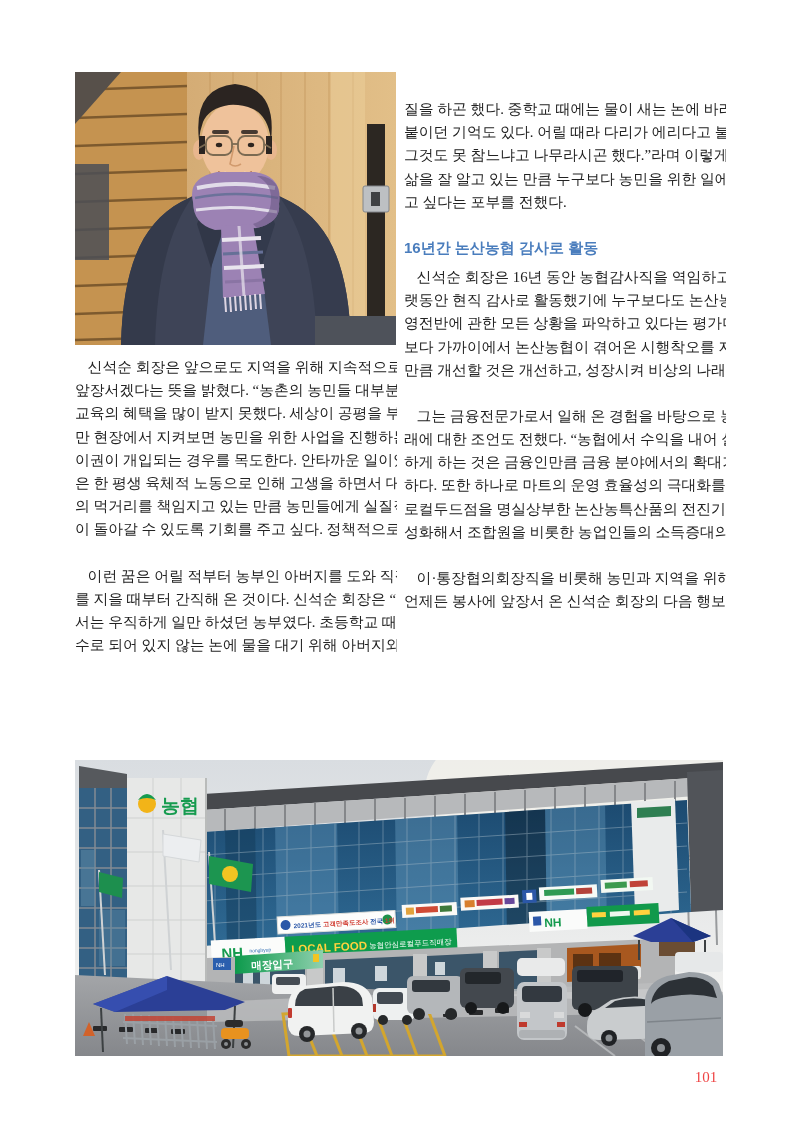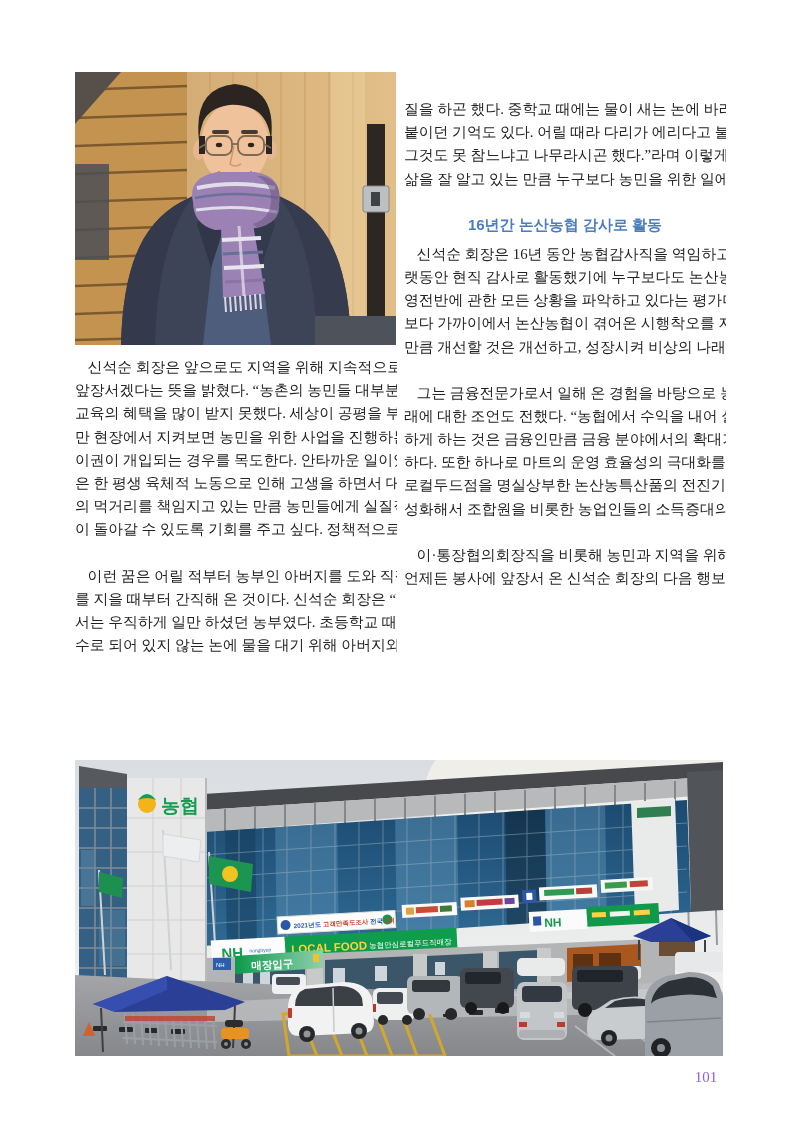--- a/index.html
+++ b/index.html
@@ -11,26 +11,26 @@
   .page{position:relative;width:800px;height:1131px;background:#ffffff;overflow:hidden;
         font-family:"Liberation Serif",serif;color:var(--text);}
   .photo{position:absolute;overflow:hidden;text-align:right;}
   .portrait{left:75px;top:72px;width:321px;height:273px;}
   .building{left:75px;top:760px;width:648px;height:296px;}
   .col{position:absolute;width:322px;font-size:14.8px;line-height:23.2px;overflow:hidden;}
   .col-left{left:75px;top:356px;height:380px;}
   .col-right{left:404px;top:98px;height:600px;}
   .section-heading{font-family:"Liberation Sans","DejaVu Sans",sans-serif;font-weight:700;
         font-size:15px;line-height:20px;color:var(--heading-blue);margin:0 0 8px 0;}
-  .col-right .section-heading{margin-top:24px;text-align:center;}
+  .col-right .section-heading{margin-top:24px;}
   .para{margin:0 0 23px 0;}
   .para > div{white-space:nowrap;overflow:hidden;height:23.2px;}
   .para.indent > div:first-child{text-indent:0.85em;}
   .page-number{position:absolute;left:676px;top:1069px;width:60px;text-align:center;
-        font-size:15px;color:#8b5cf6;}
+        font-size:15px;color:#ef4444;}
   svg{display:block;}
   .nh-green{fill:var(--nh-green);}
   .lf-yellow{fill:var(--local-food-yellow);}
   .tent{fill:var(--tent-blue);}
   .sg{fill:var(--sign-green);}
   svg text{font-family:"Liberation Sans","DejaVu Sans",sans-serif;}
 </style>
 </head>
 <body>
 
@@ -132,20 +132,21 @@
       </g>
     </svg>
   </div>
 
   <div class="col col-right">
     <div class="para">
         <div>질을 하곤 했다. 중학교 때에는 물이 새는 논에 바리태를</div>
         <div>붙이던 기억도 있다. 어릴 때라 다리가 에리다고 불평하면</div>
         <div>그것도 못 참느냐고 나무라시곤 했다.”라며 이렇게 농부의</div>
         <div>삶을 잘 알고 있는 만큼 누구보다 농민을 위한 일에 봉사하</div>
+        <div>고 싶다는 포부를 전했다.</div>
       </div>
     <h3 class="section-heading">16년간 논산농협 감사로 활동</h3>
     <div class="para indent">
         <div>신석순 회장은 16년 동안 농협감사직을 역임하고 있다. 오</div>
         <div>랫동안 현직 감사로 활동했기에 누구보다도 논산농협의 운</div>
         <div>영전반에 관한 모든 상황을 파악하고 있다는 평가다. 누구</div>
         <div>보다 가까이에서 논산농협이 겪어온 시행착오를 지켜봐 온</div>
         <div>만큼 개선할 것은 개선하고, 성장시켜 비상의 나래를 펼치</div>
       </div>
     <div class="para indent">

